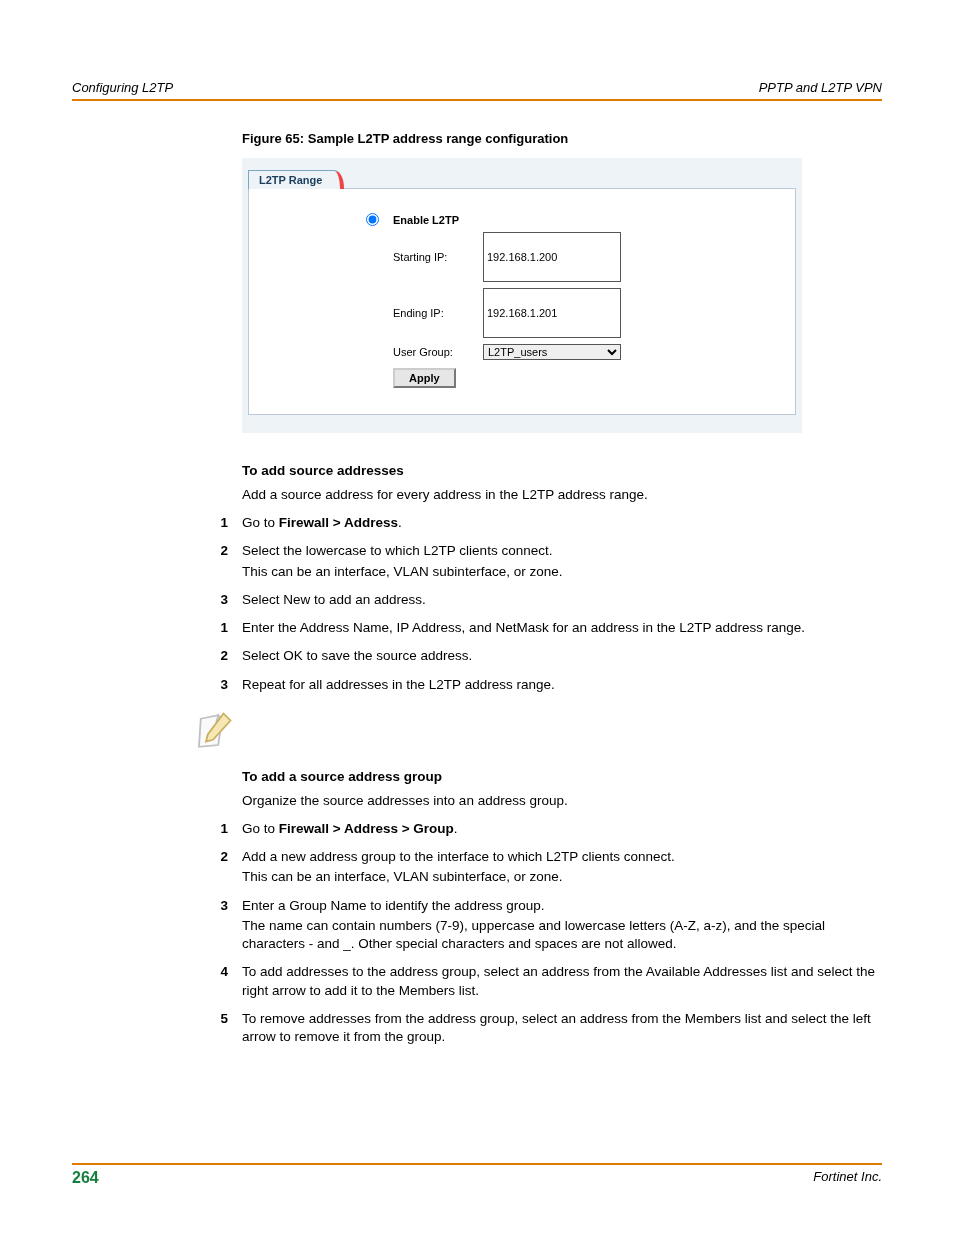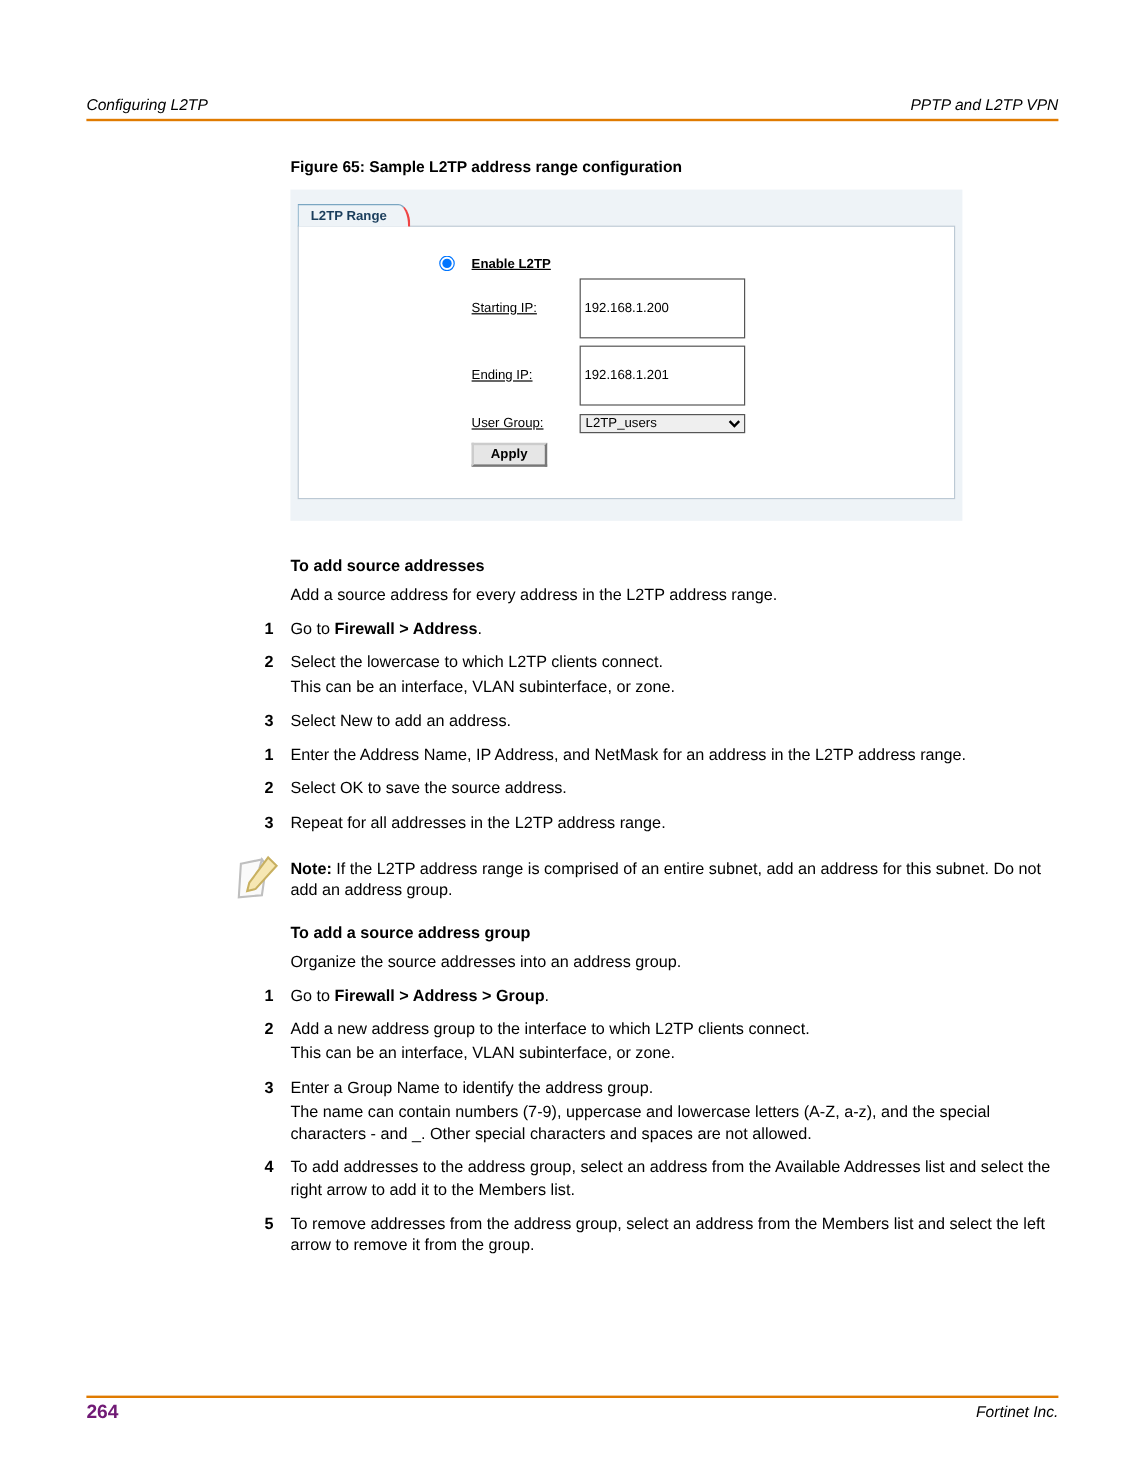--- a/index.html
+++ b/index.html
@@ -49,35 +49,34 @@
   .tab-strip {
     display: flex;
     align-items: flex-end;
     height: 24px;
     padding-left: 6px;
   }
   .tab {
     background: #eef3f7;
     border-top: 1px solid #7aa6c2;
     border-left: 1px solid #7aa6c2;
-    border-right: 2px solid #ef4444;
+    border-right: 4px solid #ef4444;
     border-top-right-radius: 10px 18px;
     padding: 3px 18px 3px 10px;
     font-size: 11px;
     font-weight: bold;
     color: #1a3d5c;
     position: relative;
     top: 1px;
   }
   .panel-body {
     background: #fff;
     border: 1px solid #bcc9d4;
     margin: 0 6px;
     padding: 24px 30px 26px 30px;
-    text-decoration: underline;
   }
   .form-row {
     display: flex;
     align-items: center;
     margin-bottom: 6px;
   }
   .radio-col {
     width: 100px;
     display: flex;
     justify-content: flex-end;
@@ -163,21 +162,21 @@
     position: absolute;
     bottom: 48px;
     left: 72px;
     right: 72px;
     border-top: 2px solid #e07b00;
     padding-top: 4px;
     display: flex;
     justify-content: space-between;
   }
   .page-num {
-    color: #701a75;
+    color: #15803d;
     font-weight: bold;
     font-size: 16px;
   }
   .footer-company {
     font-style: italic;
     font-size: 13px;
   }
   input[type=radio] { margin:0; }
 </style>
 </head>
@@ -286,23 +285,20 @@
     <div class="note-row">
       <div class="note-icon">
         <svg viewBox="0 0 48 48" width="42" height="42">
           <g fill="none" stroke="#bfbfbf" stroke-width="2">
             <path d="M10 10 L30 6 L34 12 L30 40 L8 42 Z" fill="#fafafa"></path>
             <path d="M30 6 L34 12 L28 13 Z" fill="#eee"></path>
             <path d="M36 4 L44 12 L24 34 L16 36 L18 28 Z" fill="#f6e7b3" stroke="#c8b060"></path>
           </g>
         </svg>
       </div>
-      <div class="note-text">
-        <span class="strong">Note:</span><span> If the L2TP address range is comprised of an entire subnet, add an address for this subnet. Do not add an address group.</span>
-      </div>
     </div>
 
     <div class="proc-heading">To add a source address group</div>
     <p class="body-text">Organize the source addresses into an address group.</p>
 
     <div id="stepsB">
         <div class="step-row">
           <div class="step-num">1</div>
           <div class="step-body">
             <p>Go to <span class="strong">Firewall &gt; Address &gt; Group</span>.</p>

